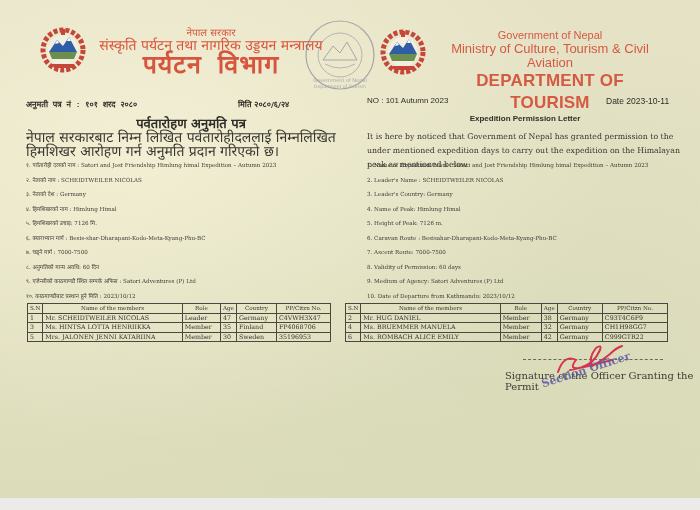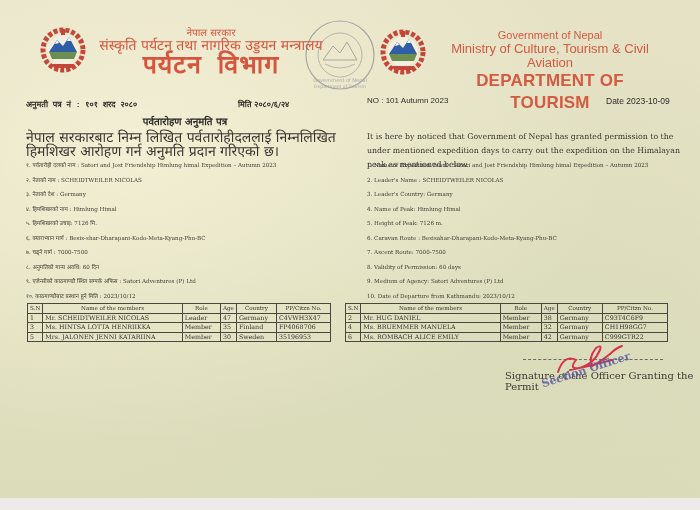--- a/index.html
+++ b/index.html
@@ -25,21 +25,21 @@
   .hdr-en { position:absolute; left:435px; top:28px; width:230px; text-align:center; color:#d45a42; font-family:"Liberation Sans", sans-serif; }
   .hdr-en .l1 { font-size:11px; line-height:14px; }
   .hdr-en .l2 { font-size:13px; line-height:14px; }
   .hdr-en .l3 { font-size:17px; font-weight:bold; line-height:22px; letter-spacing:0.2px; }
   .seal { position:absolute; left:303px; top:18px; width:74px; height:74px; opacity:0.55; }
   .seal svg { width:100%; height:100%; }
 
   .np-refline { position:absolute; top:98px; font-size:8px; font-weight:bold; color:#2f2d28; }
   .en-refline { position:absolute; top:80px; font-size:8px; font-weight:normal; color:#2f2d28; font-family:"Liberation Sans", sans-serif;margin-top:16px; }
   .en-date { font-size:8.5px; }
-  .np-title { position:absolute; left:10px; width:350px; top:114px; text-align:center; font-size:10px; font-weight:bold; color:#2f2d28; }
+  .np-title { position:absolute; left:16px; width:350px; top:114px; text-align:center; font-size:13px; font-weight:bold; color:#2f2d28; }
   .en-title { position:absolute; left:350px; width:350px; top:114px; text-align:center; font-size:8px; font-weight:bold; color:#2f2d28; font-family:"Liberation Sans", sans-serif; }
   .np-intro { position:absolute; left:26px; top:130px; width:318px; font-size:14px; line-height:14px; color:#3a3731; }
   .en-intro { position:absolute; left:367px; top:130px; width:318px; font-size:7.8px; line-height:14px; color:#3a3731; }
 
   .list { position:absolute; margin:0; padding:0; list-style:none; }
   .list li { font-size:5.6px; height:14.5px; line-height:14.5px; color:#3e3b34; white-space:nowrap; }
   .list-np { left:26px; top:158px; }
   .list-en { left:367px; top:158px; }
 
   table.members { position:absolute; border-collapse:collapse; font-size:6.3px; color:#36342e; }
@@ -102,23 +102,24 @@
 
   <div class="hdr-en">
     <div class="l1">Government of Nepal</div>
     <div class="l2">Ministry of Culture, Tourism &amp; Civil Aviation</div>
     <div class="l3">DEPARTMENT OF TOURISM</div>
   </div>
 
   <div class="np-refline" style="left:26px;font-family:Liberation Mono, monospace;">अनुमती पत्र नं : १०१ शरद २०८०</div>
   <div class="np-refline" style="left:238px;">मिति २०८०/६/२४</div>
   <div class="en-refline" style="left:367px;">NO : 101 Autumn 2023</div>
-  <div class="en-refline en-date" style="left:606px;">Date 2023-10-09</div>
+  <div class="en-refline en-date" style="left:606px;">Date 2023-10-11</div>
 
   <div class="np-title">पर्वतारोहण अनुमति पत्र</div>
+  <div class="en-title">Expedition Permission Letter</div>
 
   <div class="np-intro">नेपाल सरकारबाट निम्न लिखित पर्वतारोहीदललाई निम्नलिखित हिमशिखर आरोहण गर्न अनुमति प्रदान गरिएको छ।</div>
   <div class="en-intro">It is here by noticed that Government of Nepal has granted permission to the under mentioned expedition days to carry out the expedition on the Himalayan peak as mentioned below.</div>
 
   <ul class="list list-np">
     <li>१. पर्वतारोही दलको नाम : Satori and Jost Friendship Himlung himal Expedition – Autumn 2023</li>
     <li>२. नेताको नाम : SCHEIDTWEILER NICOLAS</li>
     <li>३. नेताको देश : Germany</li>
     <li>४. हिमशिखरको नाम : Himlung Himal</li>
     <li>५. हिमशिखरको उचाइ: 7126 मि.</li>

